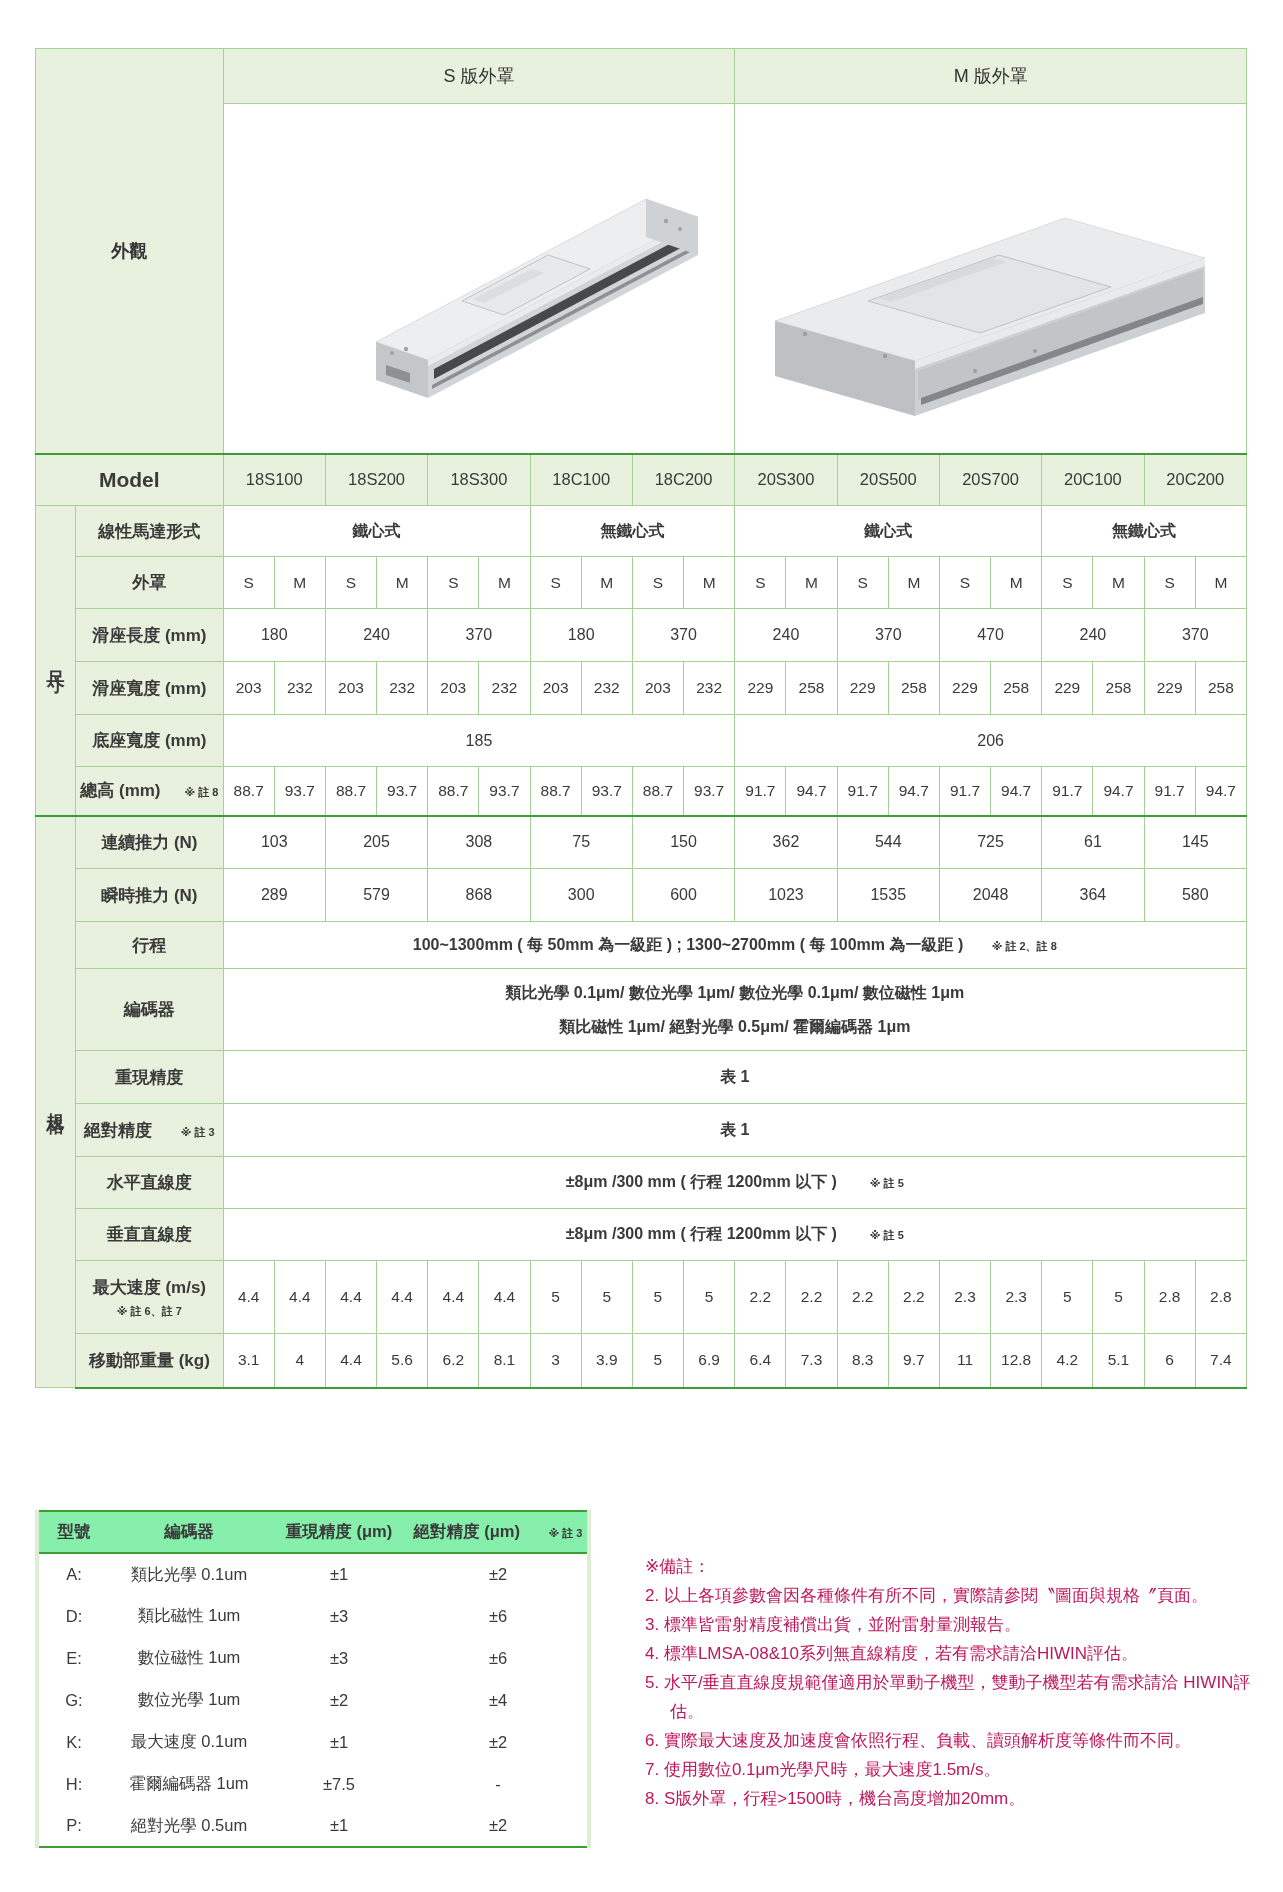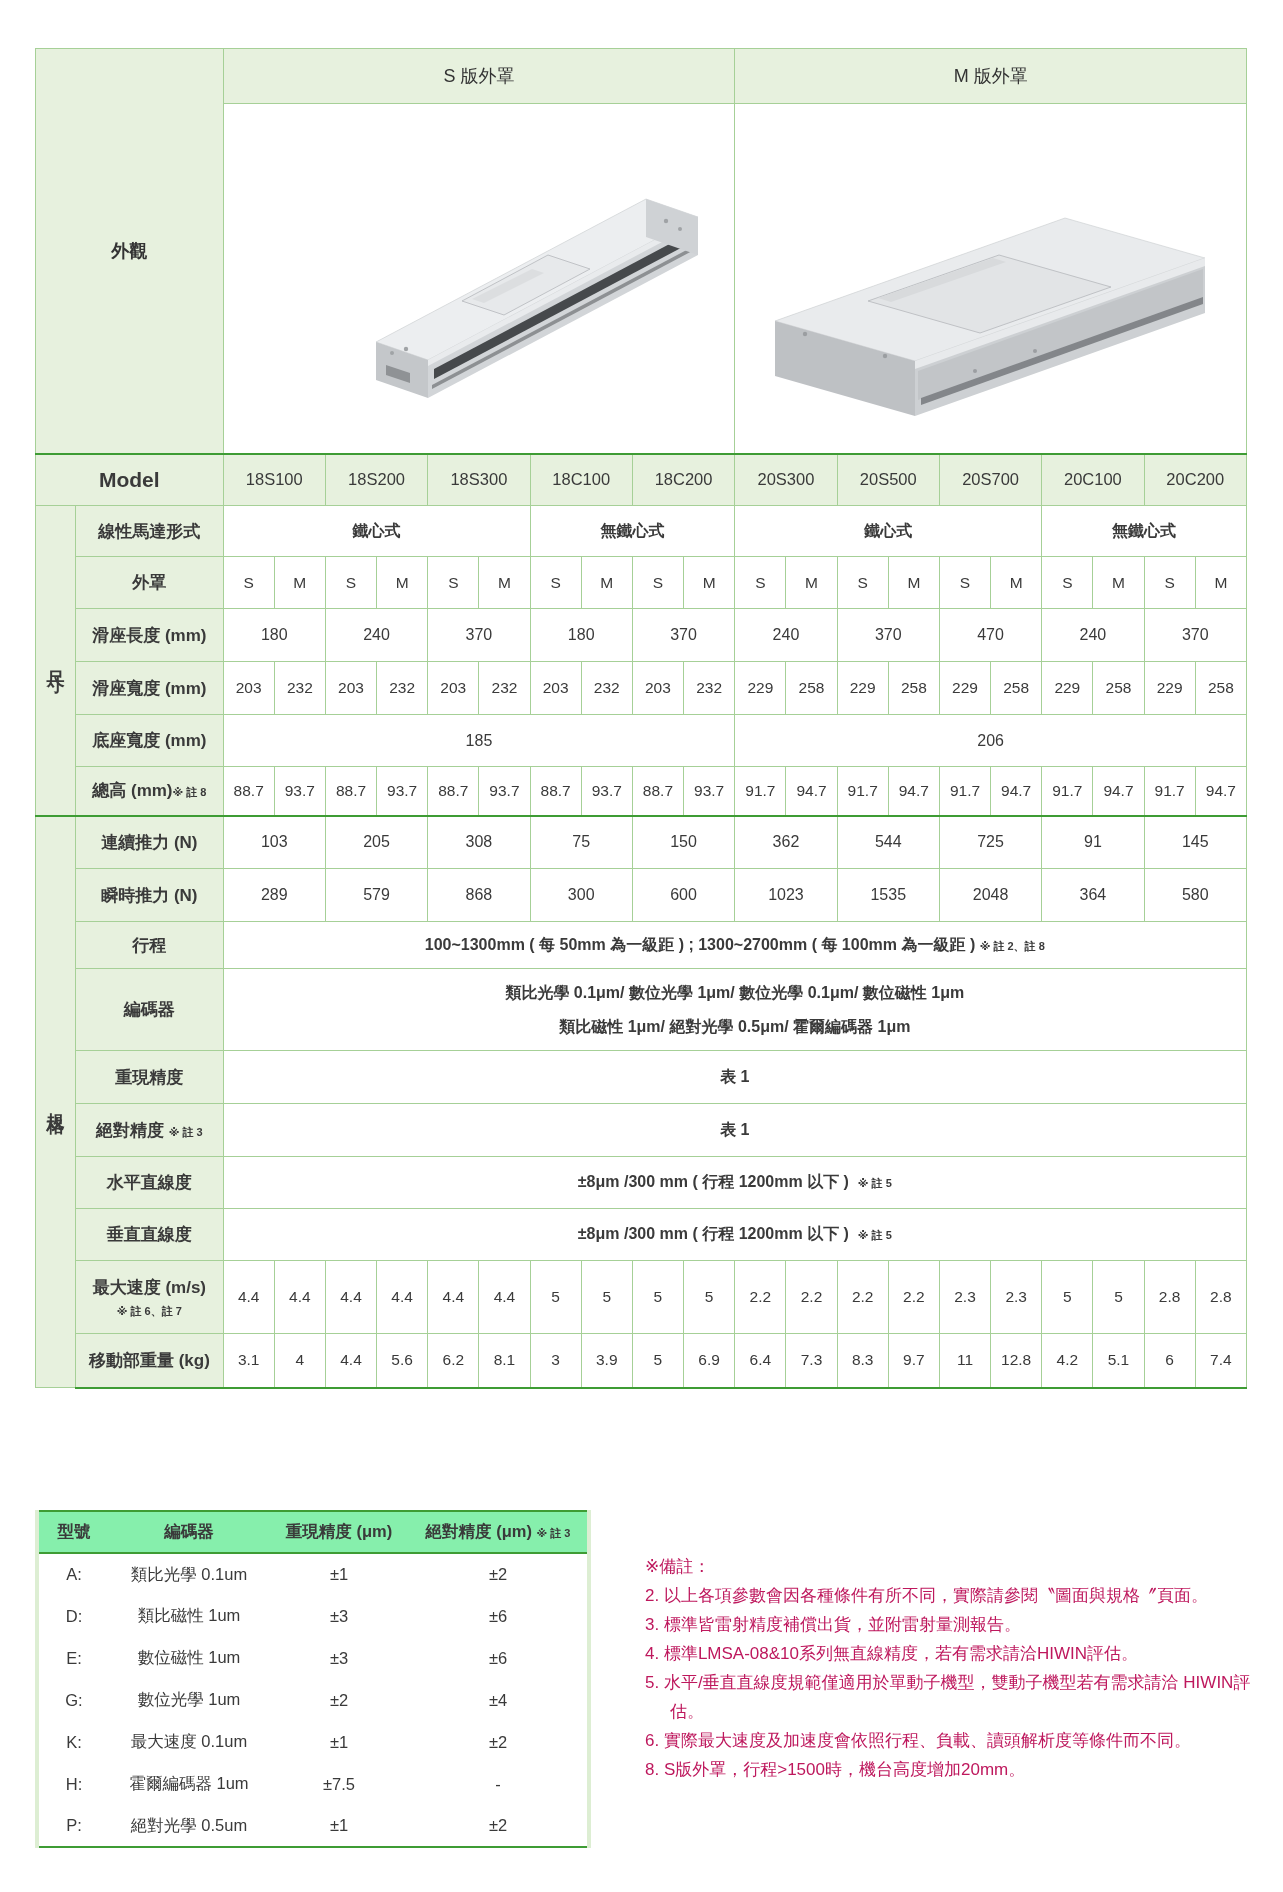--- a/index.html
+++ b/index.html
@@ -16,21 +16,21 @@
   table.main .hdr { font-size:18px; color:#333; }
   table.main .imgcell { background:#fff; overflow:hidden; }
   .vert { writing-mode:vertical-rl; text-orientation:upright; letter-spacing:4px;
           font-weight:bold; font-size:18px; margin:0 auto; }
   tr.cols20 td { font-size:15.5px; }
   tr.cols20 td.lbl { font-size:17px;margin-top:32px; }
   tr.model-row td { border-top:2px solid #3E9C34; font-size:16.5px; }
   tr.spec-start td { border-top:2px solid #3E9C34; }
   tr.last-row td { border-bottom:2px solid #3E9C34; }
   td.spanval { font-weight:bold; font-size:17px; }
-  .sup { font-size:11px; font-weight:bold; color:#3A3A3A; }
+  .sup { font-size:11px; font-weight:bold; color:#3A3A3A;padding-left:24px; }
   .lbl .sup { font-size:11px; }
   .sub-note { display:block; font-size:11px; font-weight:bold; margin-top:5px; }
   .enc-line { display:block; line-height:34px; }
 
   
   .enc-wrap { position:absolute; left:35px; top:1510px; }
   table.enc { border-collapse:collapse; table-layout:fixed; width:552px;
               border-left:4px solid #DDEED3; border-right:4px solid #DDEED3; }
   table.enc td { font-size:16.5px; color:#3A3A3A; text-align:center; vertical-align:middle;
                  height:42px; padding:0; }
@@ -247,21 +247,21 @@
             </td>
         <td class="g lbl">連續推力 (N)</td>
         <td colspan="2">103</td>
             <td colspan="2">205</td>
             <td colspan="2">308</td>
             <td colspan="2">75</td>
             <td colspan="2">150</td>
             <td colspan="2">362</td>
             <td colspan="2">544</td>
             <td colspan="2">725</td>
-            <td colspan="2">91</td>
+            <td colspan="2">61</td>
             <td colspan="2">145</td>
       </tr>
 
       <tr style="height:53px">
         <td class="g lbl">瞬時推力 (N)</td>
         <td colspan="2">289</td>
             <td colspan="2">579</td>
             <td colspan="2">868</td>
             <td colspan="2">300</td>
             <td colspan="2">600</td>
@@ -417,16 +417,17 @@
       </table>
   </div>
 
   <div class="notes">
     <div class="note-title">※備註：</div>
     <div class="note-item">2. 以上各項參數會因各種條件有所不同，實際請參閱〝圖面與規格〞頁面。</div>
     <div class="note-item">3. 標準皆雷射精度補償出貨，並附雷射量測報告。</div>
     <div class="note-item">4. 標準LMSA-08&amp;10系列無直線精度，若有需求請洽HIWIN評估。</div>
     <div class="note-item">5. 水平/垂直直線度規範僅適用於單動子機型，雙動子機型若有需求請洽 HIWIN評估。</div>
     <div class="note-item">6. 實際最大速度及加速度會依照行程、負載、讀頭解析度等條件而不同。</div>
+    <div class="note-item">7. 使用數位0.1μm光學尺時，最大速度1.5m/s。</div>
     <div class="note-item">8. S版外罩，行程&gt;1500時，機台高度增加20mm。</div>
   </div>
 
 </div>
 
 </body></html>

